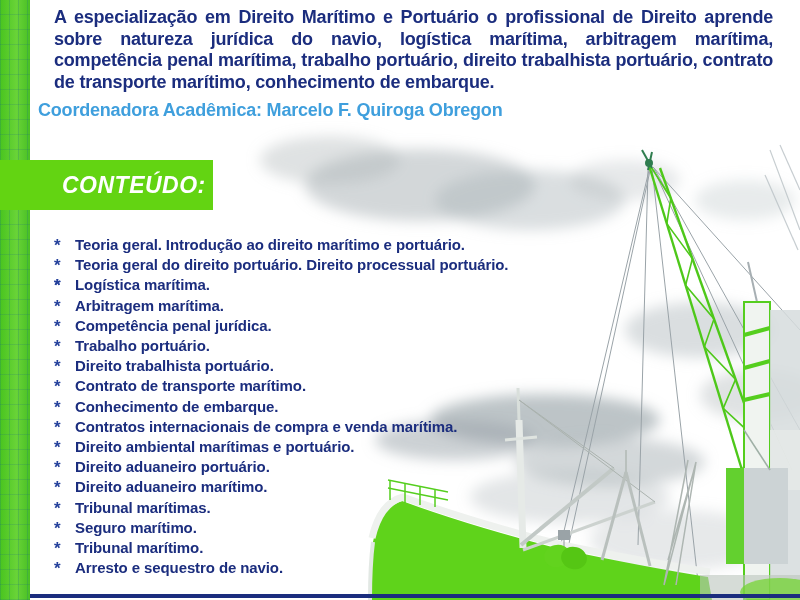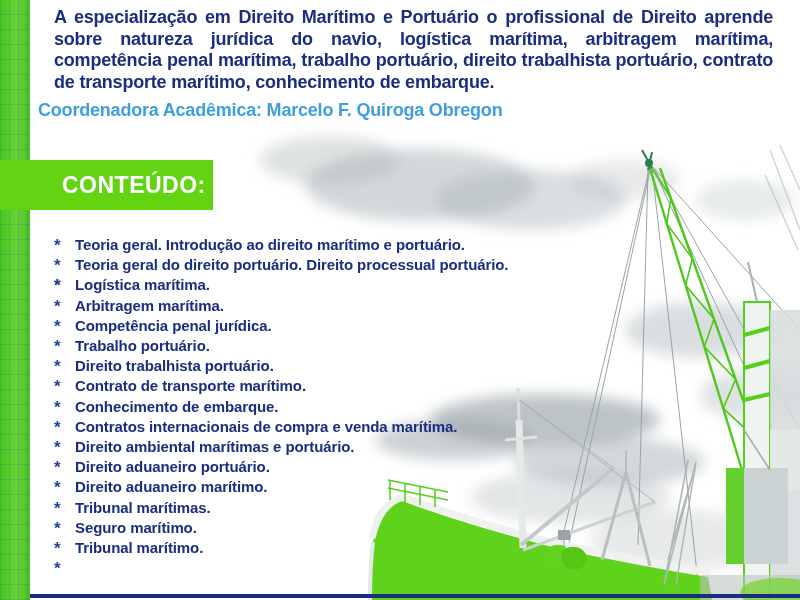--- a/index.html
+++ b/index.html
@@ -24,21 +24,21 @@
   .intro{position:absolute;left:54px;top:7px;width:719px;margin:0;z-index:2;
     color:var(--navy);font-size:18px;font-weight:bold;line-height:21.5px;
     text-align:justify;letter-spacing:-0.2px;}
 
   .coordinator{position:absolute;left:38px;top:100px;margin:0;z-index:2;
     color:var(--light-blue);font-size:18px;font-weight:bold;letter-spacing:-0.2px;}
 
   .banner{position:absolute;left:0;top:160px;width:213px;height:50px;z-index:2;
     background:var(--lime-green);display:flex;align-items:center;}
   .banner span{margin-left:62px;color:#ffffff;font-size:23px;font-weight:bold;
-    letter-spacing:0.5px;}
+    letter-spacing:0.5px;font-style:italic;}
 
   .topics{position:absolute;left:54px;top:235px;z-index:2;margin:0;padding:0;
     list-style:none;}
   .topics li{position:relative;padding-left:21px;line-height:20.2px;
     font-size:15px;font-weight:bold;color:var(--navy);letter-spacing:-0.1px;
     white-space:nowrap;}
   .topics .bullet{position:absolute;left:0;top:2px;color:#24409b;font-size:17px;
     line-height:17px;}
 
   .bottom-rule{position:absolute;left:30px;right:0;bottom:2px;height:4px;
@@ -219,18 +219,19 @@
       <li>
       <span class="bullet">*</span>
       <span>Seguro marítimo.</span>
     </li>
       <li>
       <span class="bullet">*</span>
       <span>Tribunal marítimo.</span>
     </li>
       <li>
       <span class="bullet">*</span>
+      <span>Arresto e sequestro de navio.</span>
     </li>
     </ul>
 
   <div class="bottom-rule"></div>
 
 </div>
 
 </body></html>

